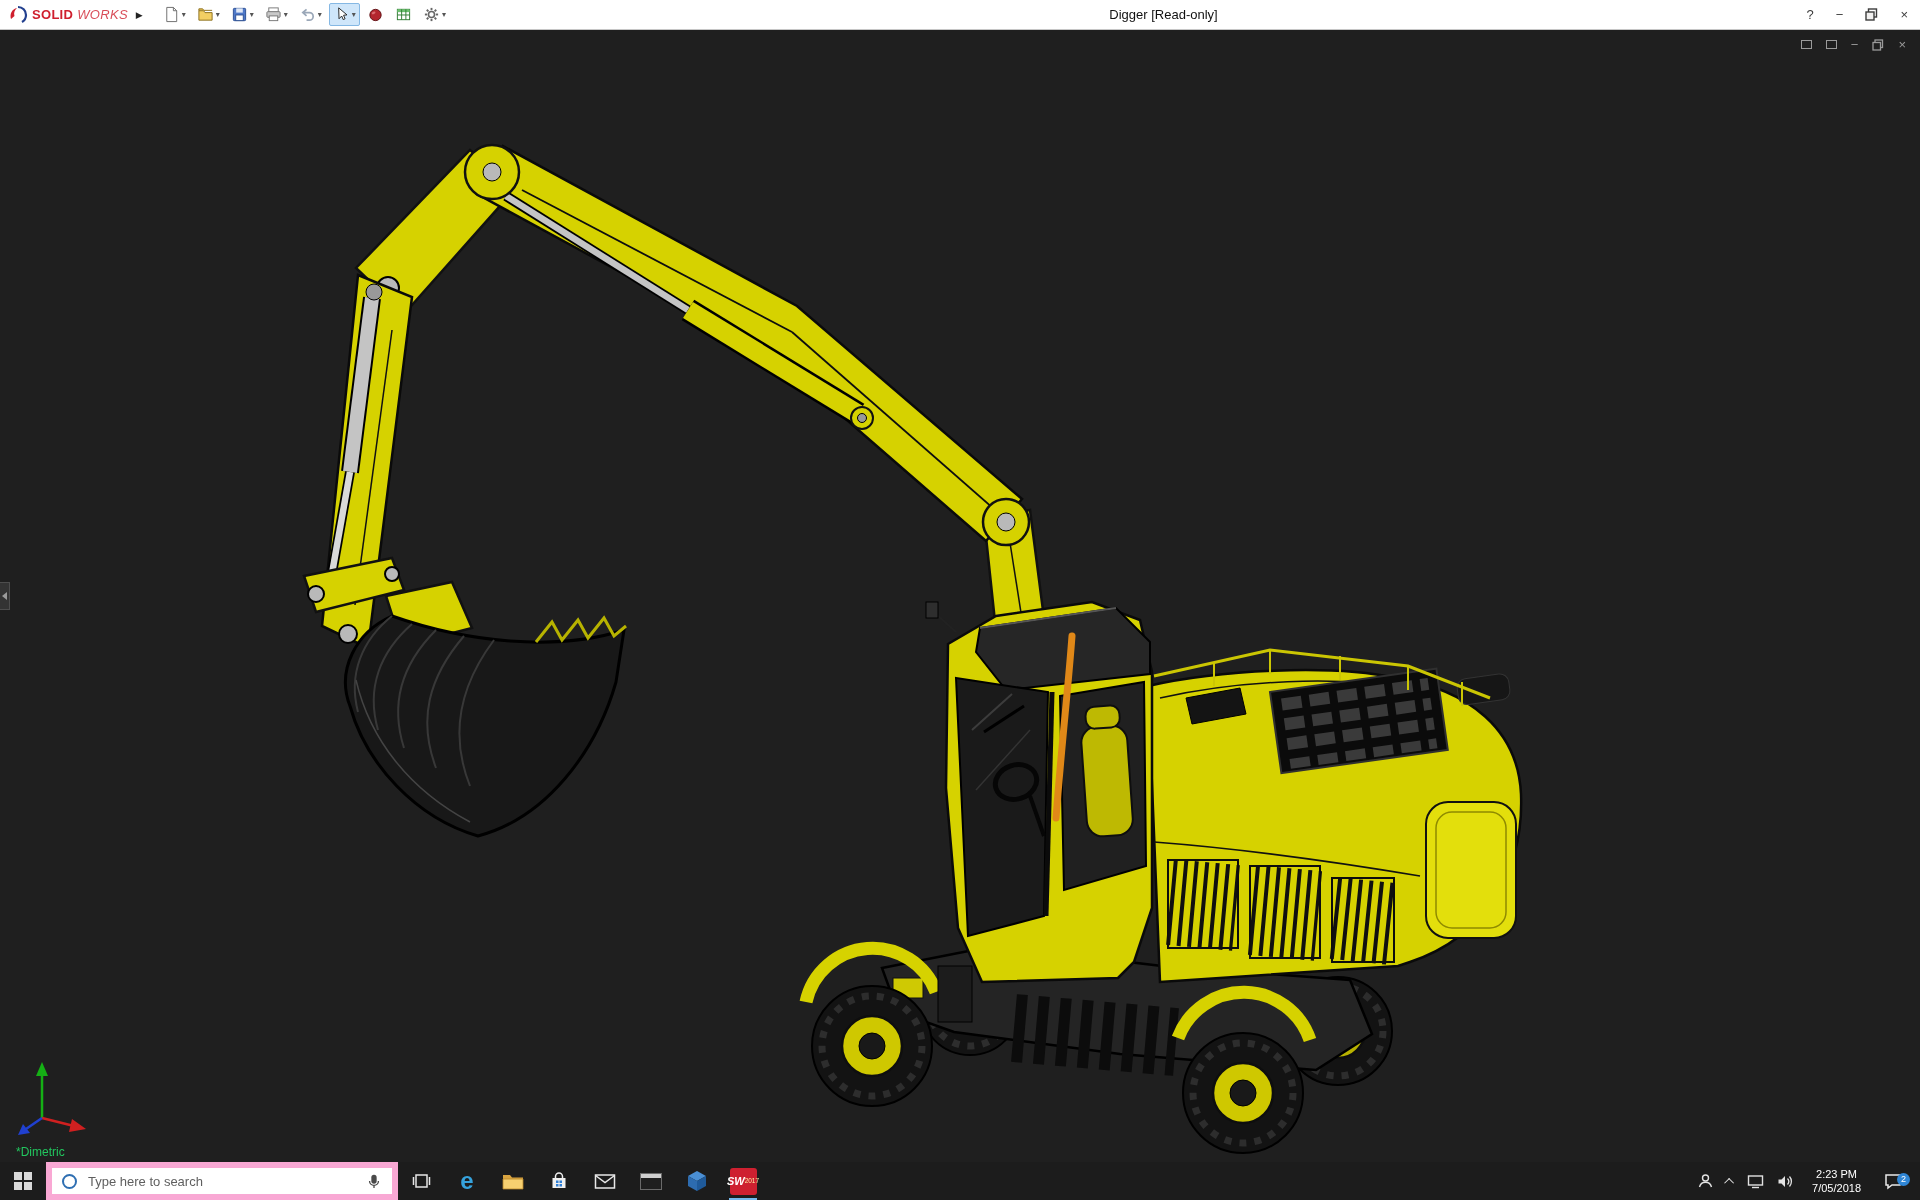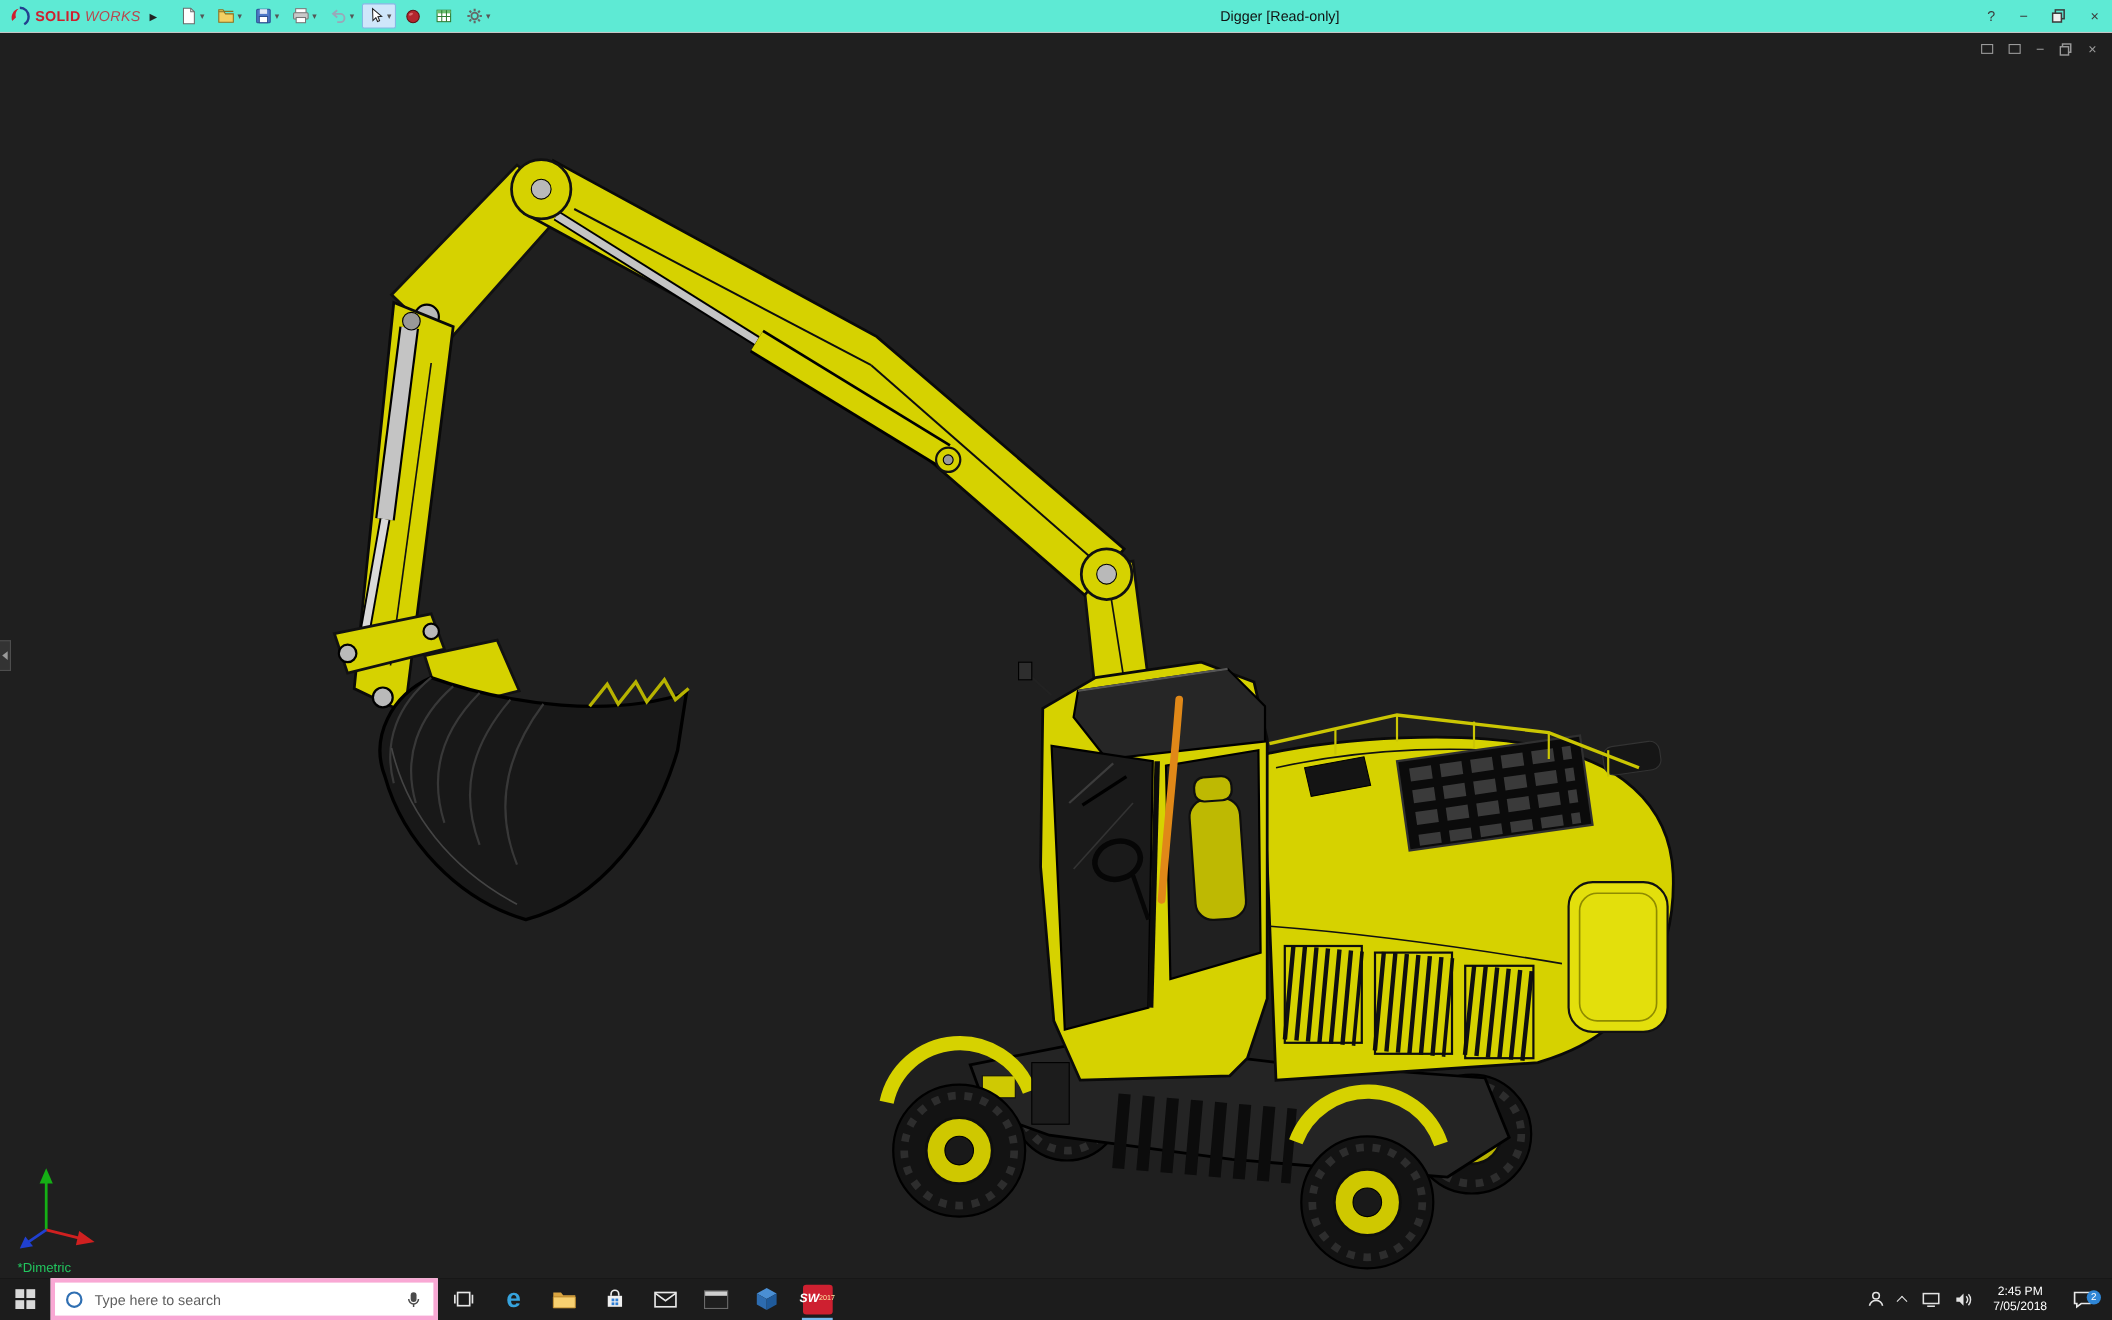--- a/index.html
+++ b/index.html
@@ -1,20 +1,20 @@
 <!DOCTYPE html>
 <html><head>
 <meta charset="utf-8">
 <style>
   html,body{margin:0;padding:0;width:1920px;height:1200px;overflow:hidden;background:#000;
     font-family:"Liberation Sans",sans-serif;}
   *{box-sizing:border-box;}
 
   
-  .titlebar{height:30px;background:#5eead4;border-bottom:1px solid #c6c6c6;display:flex;
+  .titlebar{height:30px;background:#ffffff;border-bottom:1px solid #c6c6c6;display:flex;
     align-items:center;padding:0 8px;position:relative;}
   .brand{display:flex;align-items:center;gap:4px;}
   .brand-solid{color:#cf1f2e;font-weight:bold;font-size:13px;letter-spacing:.3px;}
   .brand-works{color:#cf1f2e;font-size:13px;opacity:.8;letter-spacing:.3px;font-style:italic;}
   .flyout{margin:0 4px 0 8px;font-size:9px;color:#222;cursor:pointer;}
   .toolbar{display:flex;align-items:center;margin-left:12px;gap:3px;}
   .tool{display:flex;align-items:center;padding:2px 3px;border-radius:2px;border:1px solid transparent;}
   .tool.active{background:#cfe6fa;border:1px solid #85b8e4;}
   .tool svg{width:17px;height:17px;display:block;}
   .dd{font-size:8px;color:#555;margin-left:2px;}
@@ -34,21 +34,21 @@
   .left-tab i{width:0;height:0;border-top:4px solid transparent;border-bottom:4px solid transparent;
     border-right:5px solid #9a9a9a;display:block;}
   .triad{position:absolute;left:12px;bottom:22px;z-index:4;}
   .view-label{position:absolute;left:16px;bottom:3px;color:#22c55e;font-size:12px;z-index:4;}
 
   
   .taskbar{height:38px;background:#1c1c1c;display:flex;align-items:stretch;position:relative;}
   .tb-btn{width:46px;display:flex;align-items:center;justify-content:center;cursor:pointer;}
   .winlogo{display:grid;grid-template-columns:8px 8px;grid-template-rows:8px 8px;gap:1.5px;}
   .winlogo i{background:#d9d9d9;display:block;}
-  .search{width:352px;background:#fff;border:4px solid #f9a8d4;display:flex;align-items:center;
+  .search{width:352px;background:#fff;border:6px solid #f9a8d4;display:flex;align-items:center;
     gap:9px;padding:0 10px;}
   .cortana{width:15px;height:15px;border:2px solid #2f6fb2;border-radius:50%;flex:none;}
   .search input{border:none;outline:none;flex:1;font-size:13px;color:#333;background:transparent;
     font-family:inherit;}
   .search input::placeholder{color:#5f5f5f;opacity:1;}
   .tb-app{width:46px;position:relative;display:flex;align-items:center;justify-content:center;cursor:pointer;}
   .run-indicator{position:absolute;bottom:0;left:9px;right:9px;height:2px;background:#76b9ed;}
   .edge-e{font-size:24px;font-weight:bold;color:#36a3dd;line-height:1;}
   .console-ic{width:22px;height:17px;background:#1f1f1f;border:1px solid #6a6a6a;}
   .console-ic i{display:block;height:4px;background:#cfcfcf;}
@@ -434,21 +434,21 @@
       <line x1="5" y1="13.5" x2="12" y2="13.5" stroke="#e2e2e2" stroke-width="1.4"></line>
         </svg>
     </span>
     <span class="t-ic">
       <svg width="16" height="15" viewBox="0 0 16 15">
           <polygon points="1.5,5.5 4.5,5.5 8,2 8,13 4.5,9.5 1.5,9.5" fill="#e2e2e2"></polygon>
       <path d="M10.5 4.5a4.5 4.5 0 0 1 0 6M12.5 2.5a7.5 7.5 0 0 1 0 10" fill="none" stroke="#e2e2e2" stroke-width="1.3"></path>
         </svg>
     </span>
     <div class="clock">
-      <div>2:45 PM</div>
+      <div>2:23 PM</div>
       <div>7/05/2018</div>
     </div>
     <div class="action">
       <svg width="18" height="17" viewBox="0 0 18 17">
         <path d="M2 2h14v10H8l-4 3v-3H2z" fill="none" stroke="#e8e8e8" stroke-width="1.5"></path>
         </svg>
       <span class="badge">2</span>
     </div>
   </div>
 </div>

